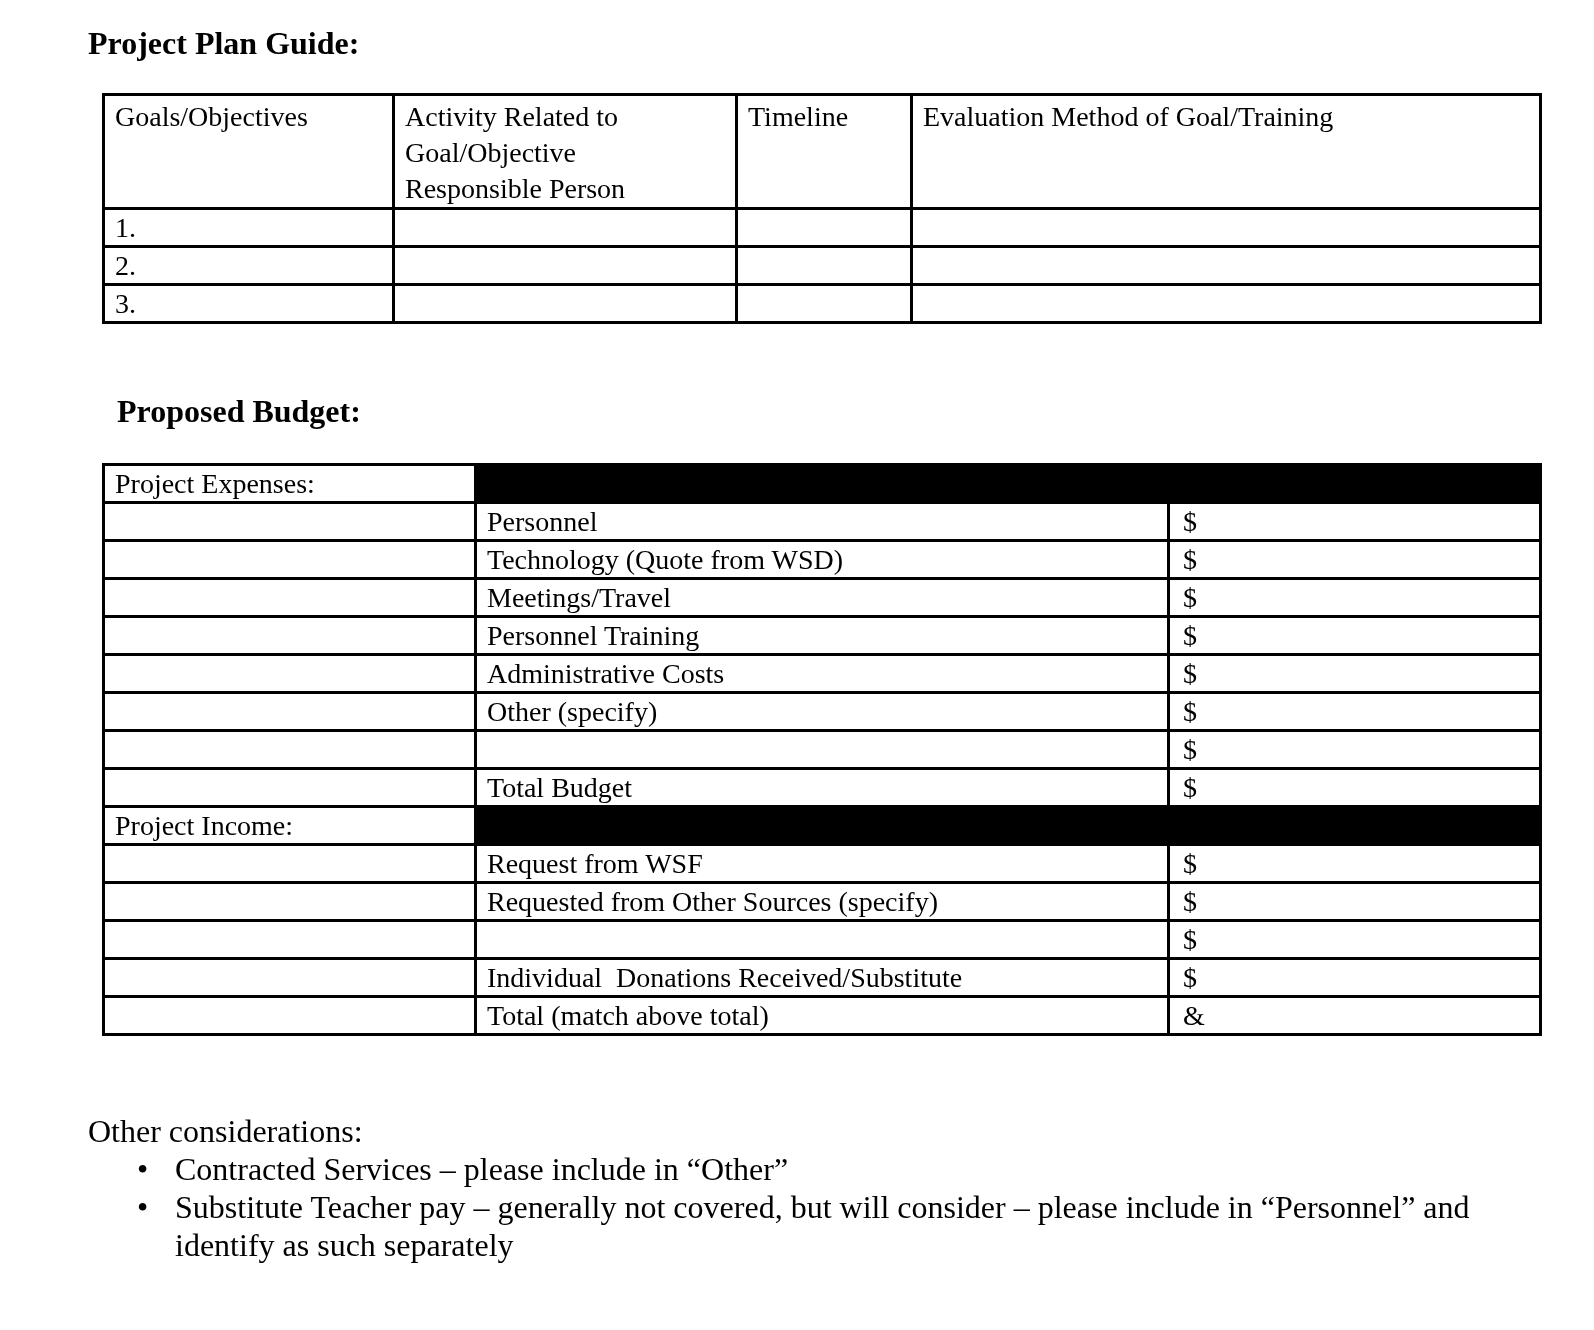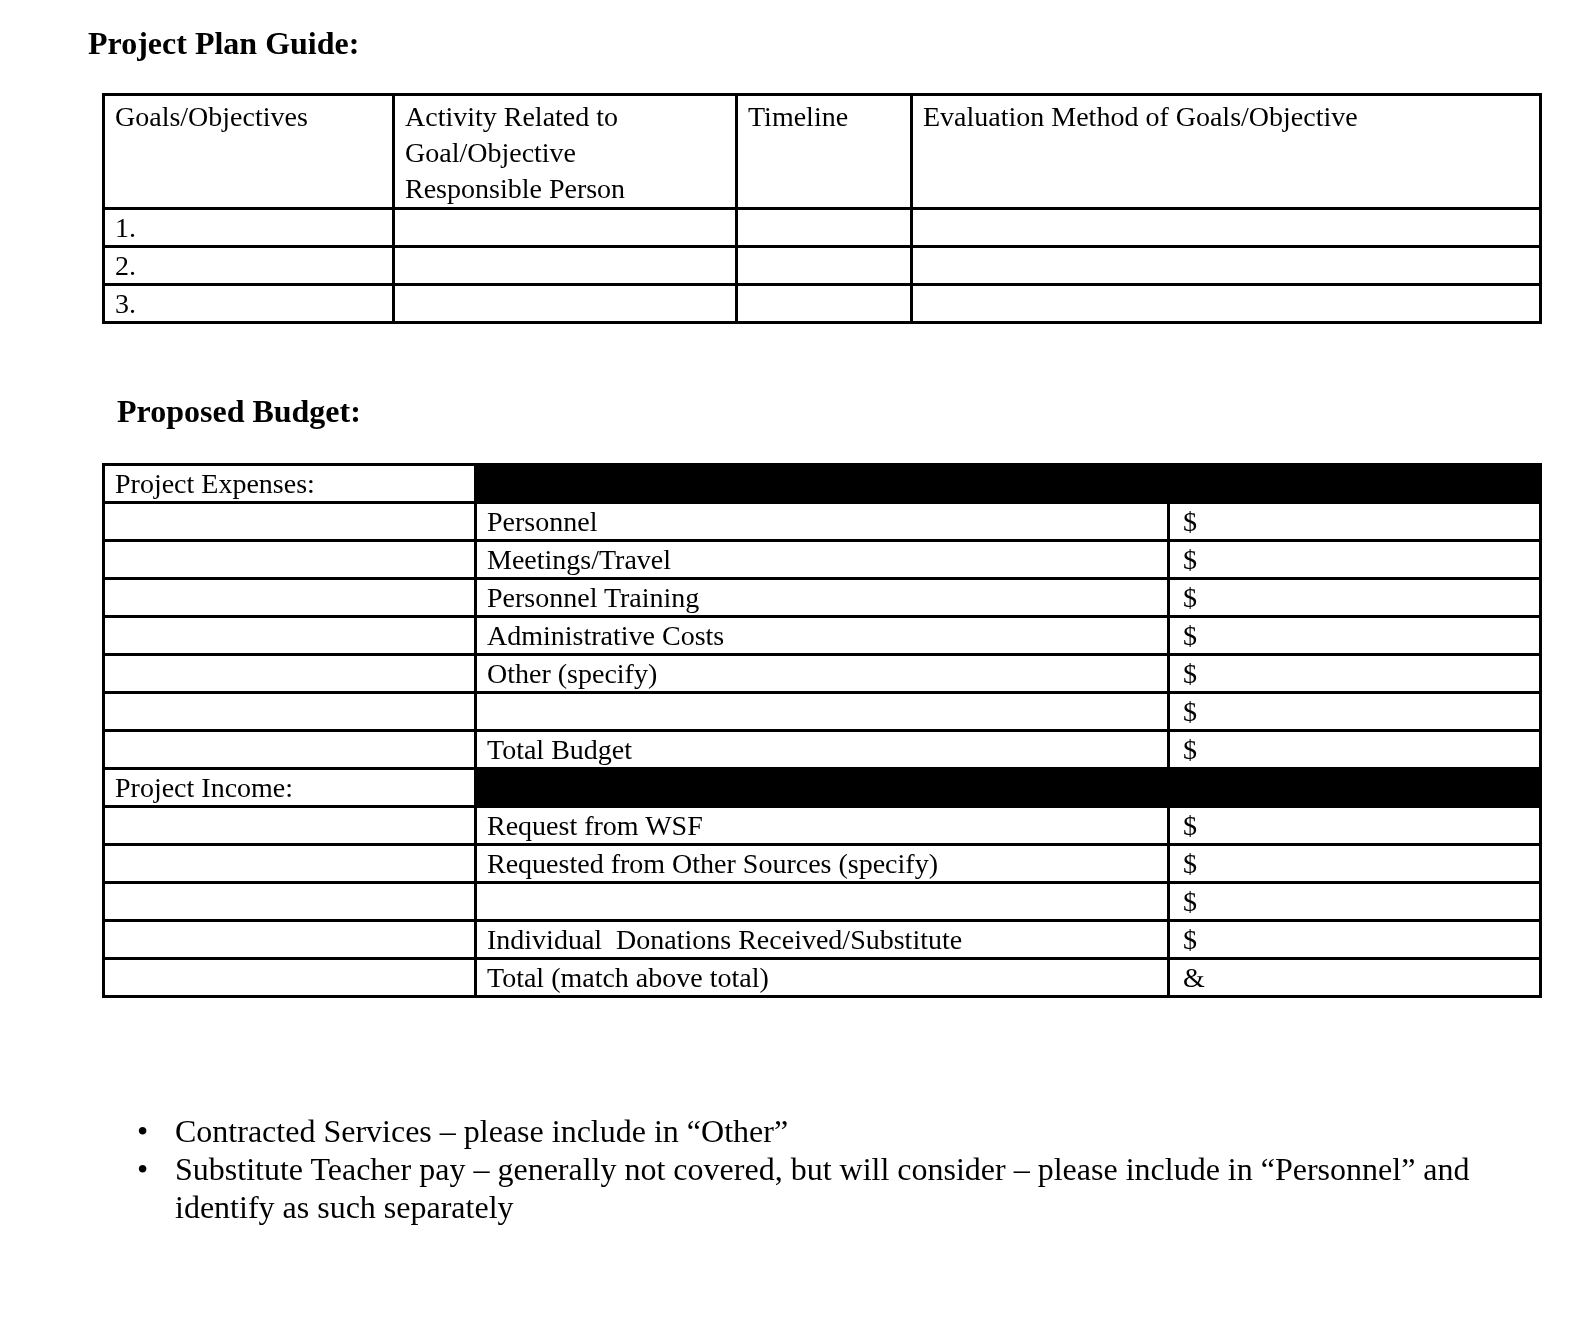--- a/index.html
+++ b/index.html
@@ -67,21 +67,21 @@
         <col style="width:175px">
         <col style="width:629px">
     </colgroup>
     <tbody>
         <tr>
       <th>Goals/Objectives</th>
       <th class="pre">Activity Related to
 Goal/Objective
 Responsible Person</th>
       <th>Timeline</th>
-      <th>Evaluation Method of Goals/Objective</th>
+      <th>Evaluation Method of Goal/Training</th>
     </tr>
     <tr>
       <td>1.</td>
       <td></td>
       <td></td>
       <td></td>
     </tr>
     <tr>
       <td>2.</td>
       <td></td>
@@ -110,20 +110,25 @@
       <td>Project Expenses:</td>
       <td class="black" colspan="2"></td>
     </tr>
     <tr>
       <td></td>
       <td>Personnel</td>
       <td class="amount">$</td>
     </tr>
     <tr>
       <td></td>
+      <td>Technology (Quote from WSD)</td>
+      <td class="amount">$</td>
+    </tr>
+    <tr>
+      <td></td>
       <td>Meetings/Travel</td>
       <td class="amount">$</td>
     </tr>
     <tr>
       <td></td>
       <td>Personnel Training</td>
       <td class="amount">$</td>
     </tr>
     <tr>
       <td></td>
@@ -171,20 +176,21 @@
     </tr>
     <tr>
       <td></td>
       <td class="right">Total (match above total)</td>
       <td class="amount">&amp;</td>
     </tr>
   </tbody>
     </table>
 
   <div class="other">
+    <div>Other considerations:</div>
     <div class="li">
       <span class="dot">•</span>
       <span class="btxt">Contracted Services – please include in “Other”</span>
     </div>
     <div class="li">
       <span class="dot">•</span>
       <span class="btxt">Substitute Teacher pay – generally not covered, but will consider – please include in “Personnel” and
 identify as such separately</span>
     </div>
   </div>

